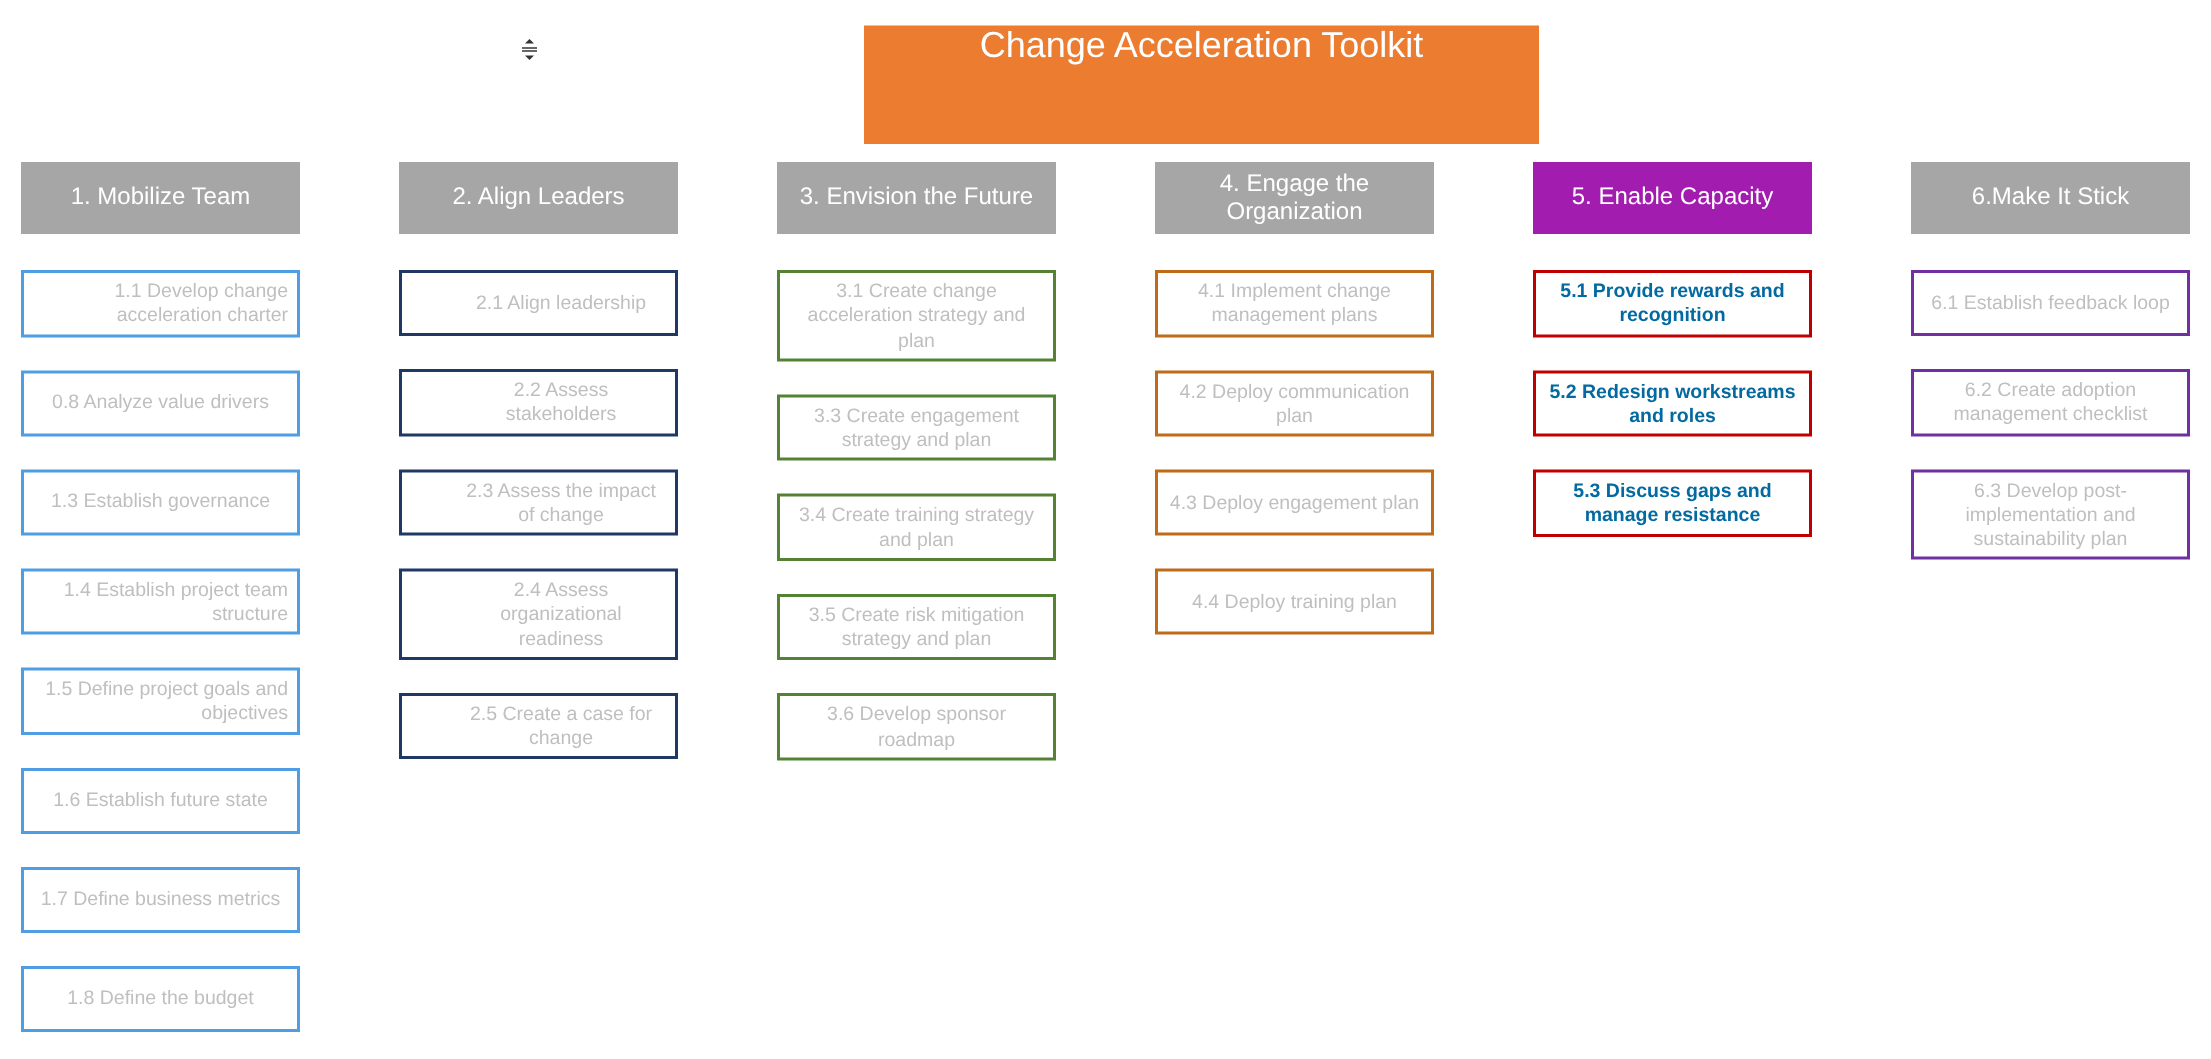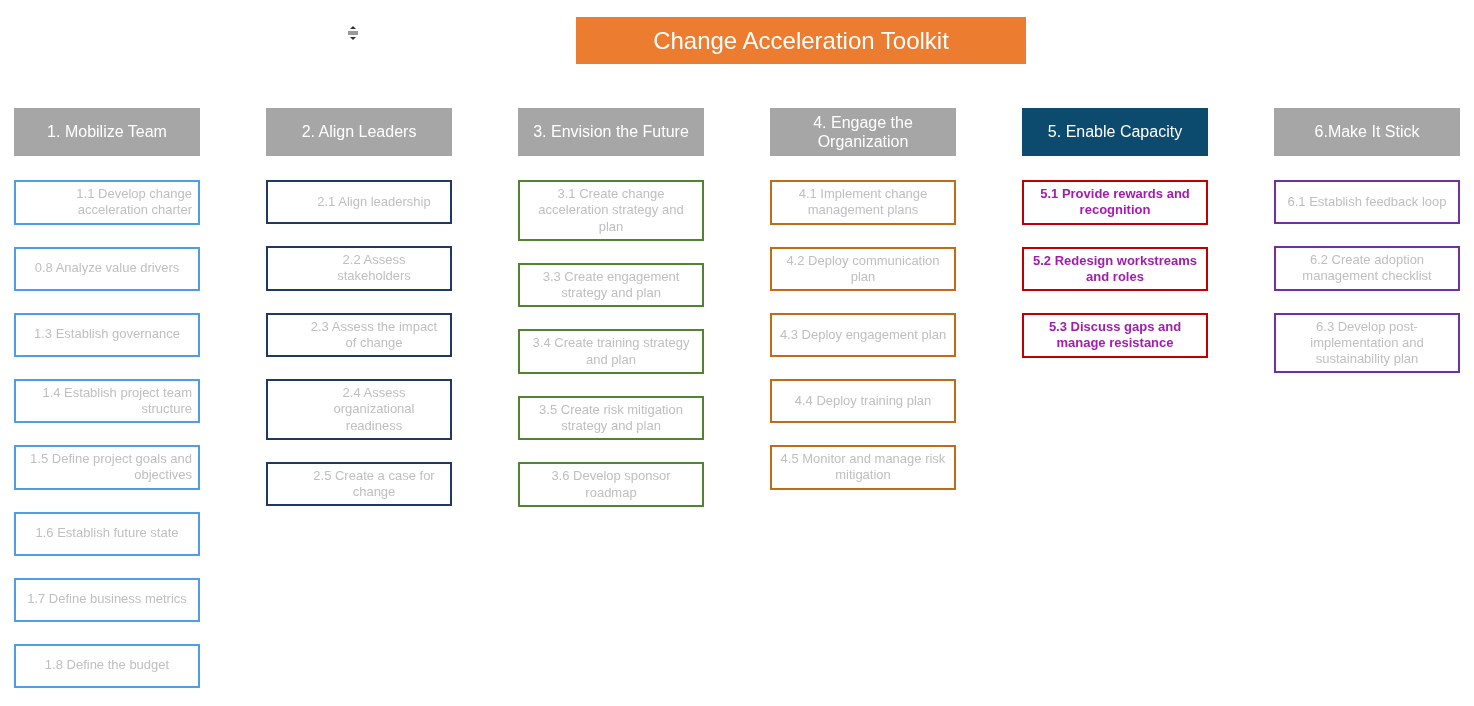--- a/index.html
+++ b/index.html
@@ -18,26 +18,25 @@
     font-size: 14px;
     color: #333;
     cursor: ns-resize;
     user-select: none;
   }
   .title-bar {
     position: absolute;
     top: 17px;
     left: 576px;
     width: 450px;
-    height: 47px;
+    height: 79px;
     background: #ec7c30;
     color: #fff;
     font-size: 24px;
     display: flex;
-    align-items: center;
     justify-content: center;
   }
   .columns {
     position: absolute;
     top: 108px;
     left: 14px;
     right: 14px;
     display: flex;
     gap: 66px;
   }
@@ -52,36 +51,36 @@
     display: flex;
     align-items: center;
     justify-content: center;
     text-align: center;
     font-size: 16px;
     color: #fff;
     background: #a6a6a6;
     padding: 0 6px;
     line-height: 1.2;
   }
-  .col-header.selected { background: #0c4a6e; }
+  .col-header.selected { background: #a21caf; }
   .items { margin-top: 24px; display: flex; flex-direction: column; gap: 22px; }
   .item {
     min-height: 44px;
     border: 2px solid #888;
     display: flex;
     align-items: center;
     justify-content: center;
     text-align: center;
     font-size: 13px;
     color: #bfbfbf;
     padding: 4px 6px;
     line-height: 1.25;
     background: #fff;
   }
-  .item.active { color: #a21caf; font-weight: 600; }
+  .item.active { color: #0369a1; font-weight: 600; }
   
   .c1 .item { border-color: #4f9ee3; text-align: right; }
   .c2 .item { border-color: #1f3864; padding-left: 36px; }
   .c3 .item { border-color: #548235; }
   .c4 .item { border-color: #bf6b17; text-align: center; }
   .c5 .item { border-color: #c00000; }
   .c6 .item { border-color: #7030a0; }
 </style>
 </head>
 <body>
@@ -189,23 +188,20 @@
         </div>
       <div class="item">
           <span>4.2 Deploy communication plan</span>
         </div>
       <div class="item">
           <span>4.3 Deploy engagement plan</span>
         </div>
       <div class="item">
           <span>4.4 Deploy training plan</span>
         </div>
-      <div class="item">
-          <span>4.5 Monitor and manage risk mitigation</span>
-        </div>
     </div>
   </div>
 
   <div class="col c5">
     <div class="col-header selected">
       <span>5. Enable Capacity</span>
     </div>
     <div class="items">
       <div class="item active">
           <span>5.1 Provide rewards and recognition</span>

